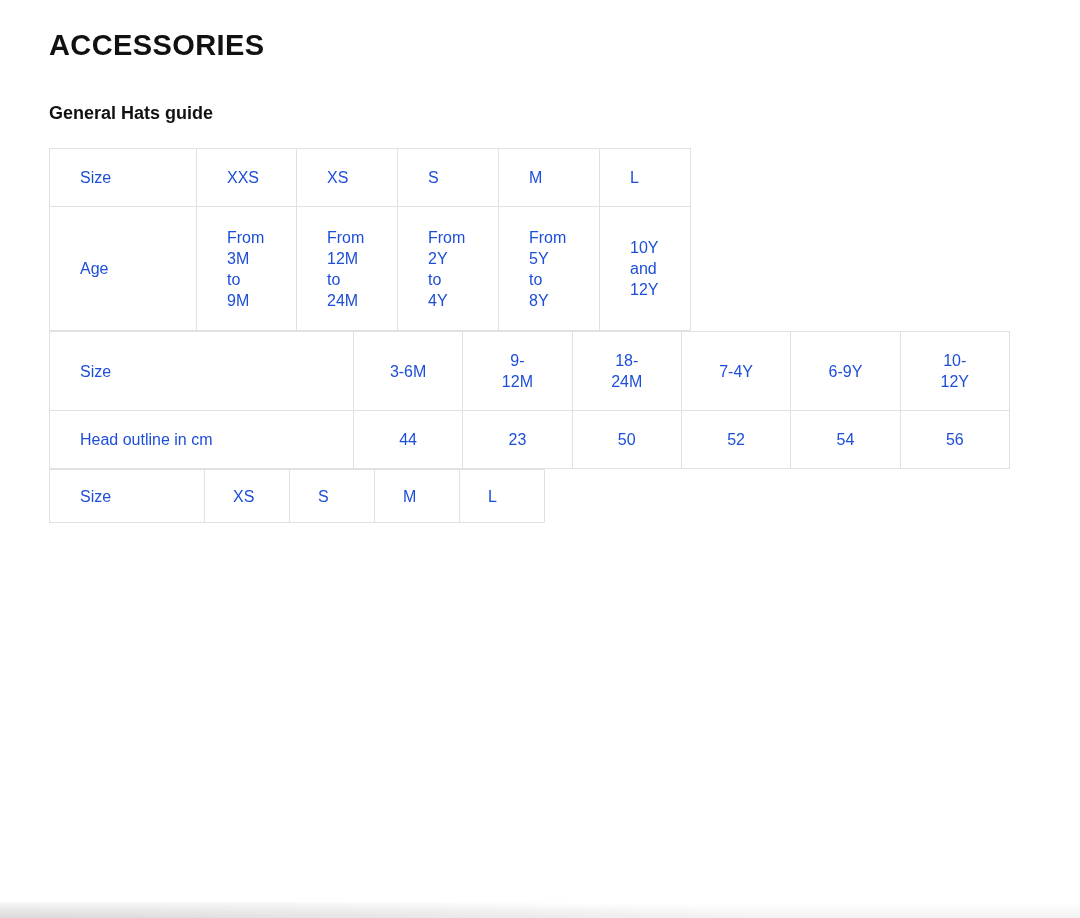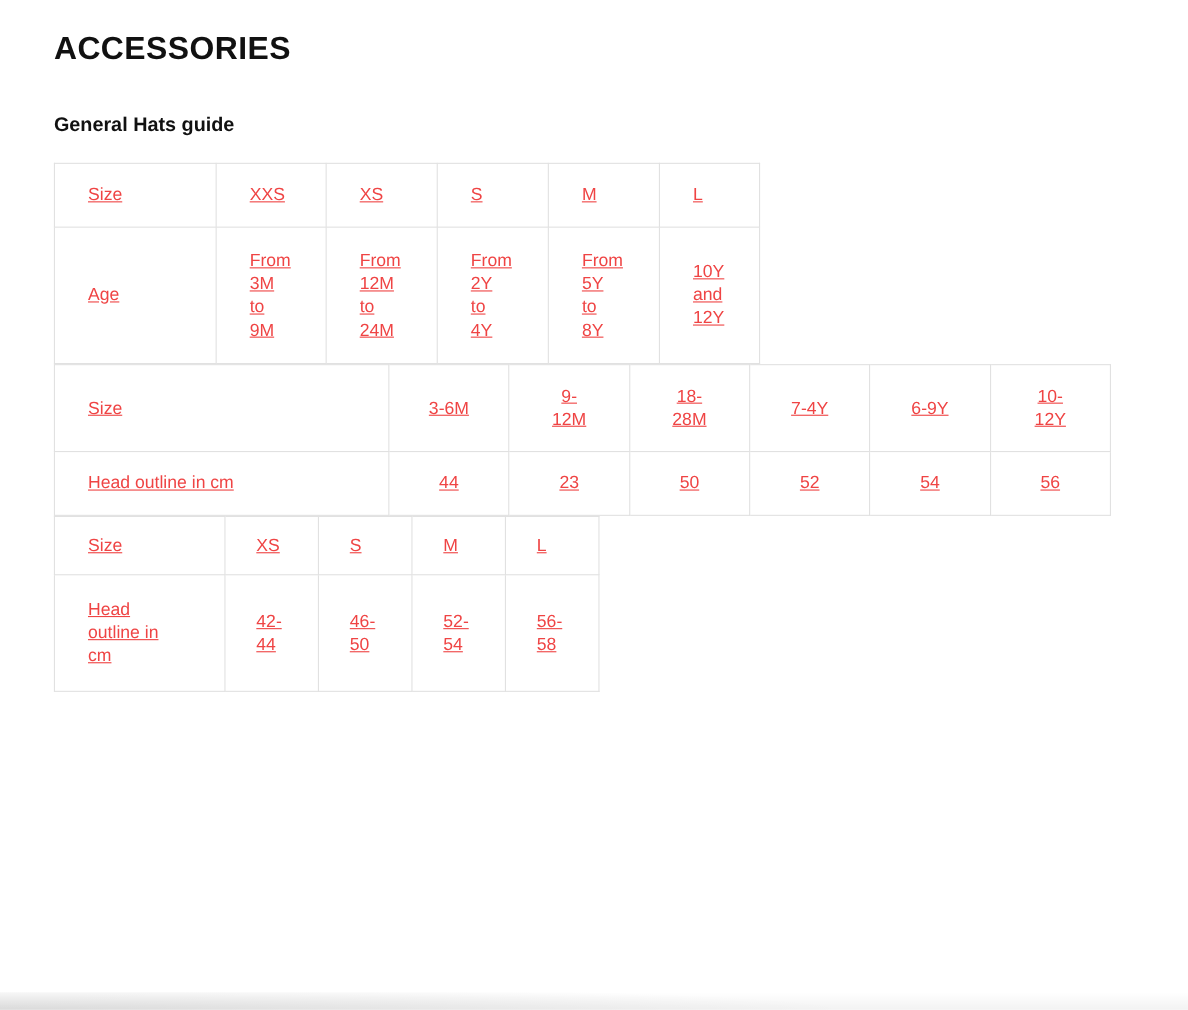--- a/index.html
+++ b/index.html
@@ -37,27 +37,26 @@
 
   table {
     border-collapse: collapse;
     table-layout: fixed;
   }
   td {
     border: 1px solid #e1e1e1;
     font-size: 16px;
     line-height: 21px;
     font-weight: normal;
-    color: #ef4444;
+    color: #1d4ed8;
     vertical-align: middle;
     text-align: left;
     padding: 8px 8px 8px 30px;
     white-space: pre-line;
     overflow: hidden;
-    text-decoration: underline;
   }
 
   
   .t1 { width: 641px; }
   .t1 col:nth-child(1) { width: 147px; }
   .t1 col:nth-child(2) { width: 100px; }
   .t1 col:nth-child(3) { width: 101px; }
   .t1 col:nth-child(4) { width: 101px; }
   .t1 col:nth-child(5) { width: 101px; }
   .t1 col:nth-child(6) { width: 91px; }
@@ -157,21 +156,21 @@
           <col>
           <col>
         </colgroup>
       <tbody>
         <tr class="r0">
           <td>Size</td>
           <td class="center">3-6M</td>
           <td class="center">9-
 12M</td>
           <td class="center">18-
-28M</td>
+24M</td>
           <td class="center">7-4Y</td>
           <td class="center">6-9Y</td>
           <td class="center">10-
 12Y</td>
         </tr>
         <tr class="r1">
           <td>Head outline in cm</td>
           <td class="center">44</td>
           <td class="center">23</td>
           <td class="center">50</td>
@@ -193,32 +192,19 @@
           <col>
         </colgroup>
       <tbody>
         <tr class="r0">
           <td>Size</td>
           <td>XS</td>
           <td>S</td>
           <td>M</td>
           <td>L</td>
         </tr>
-        <tr class="r1">
-          <td>Head
-outline in
-cm</td>
-          <td>42-
-44</td>
-          <td>46-
-50</td>
-          <td>52-
-54</td>
-          <td>56-
-58</td>
-        </tr>
       </tbody>
     </table>
   </section>
 
 </div>
 
 <div class="bottom-shade"></div>
 
 </body></html>

